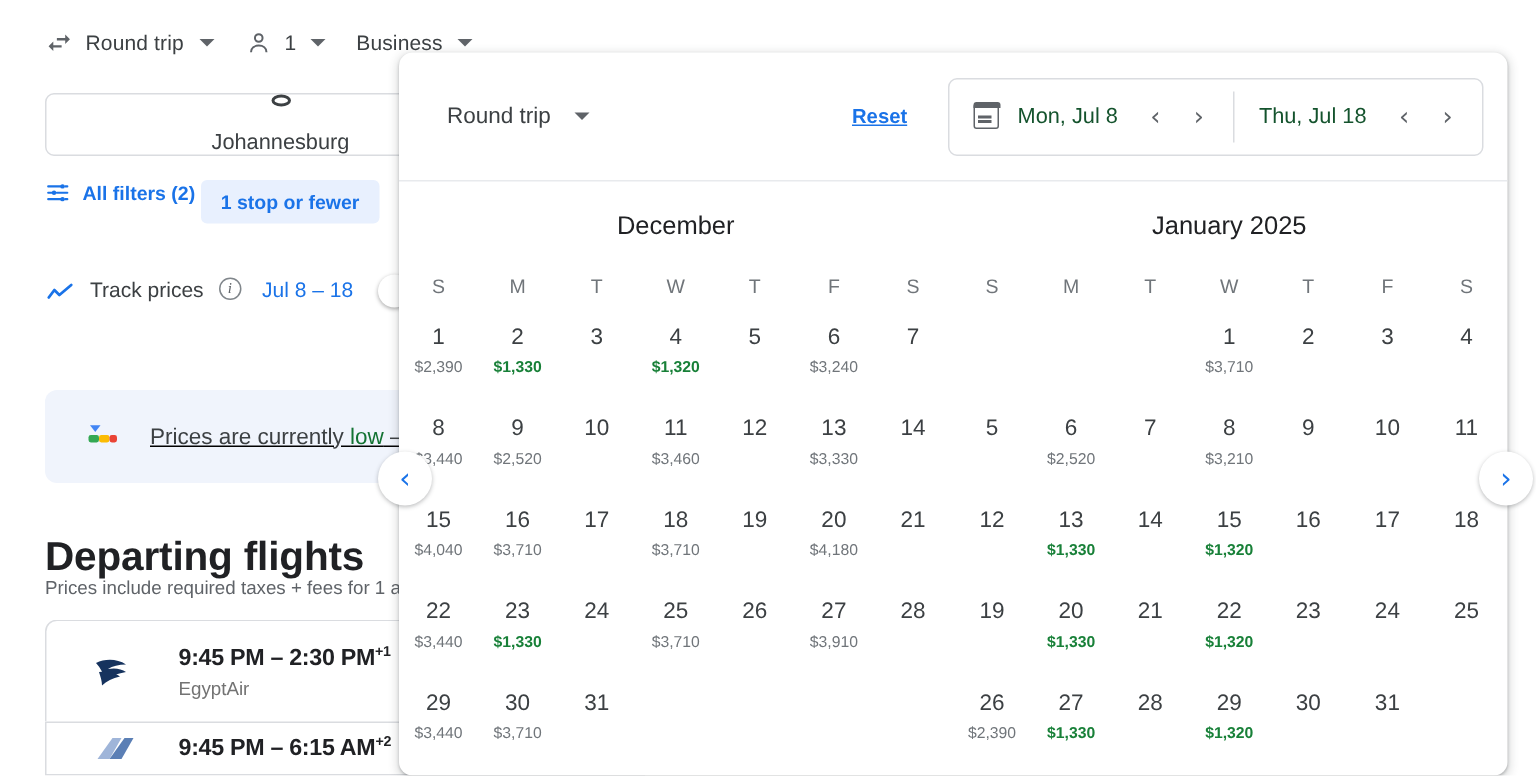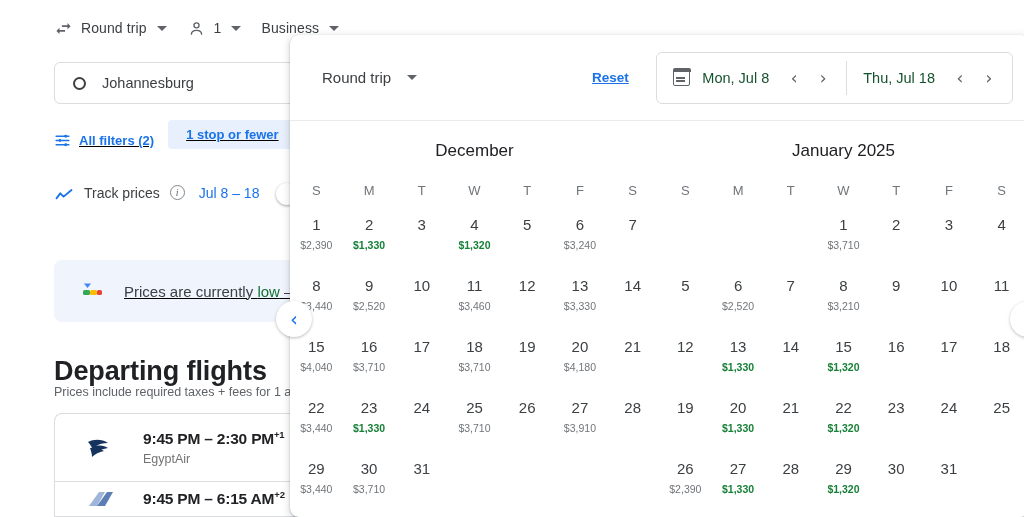--- a/index.html
+++ b/index.html
@@ -3,53 +3,53 @@
 <meta charset="utf-8">
 <style>
   * { box-sizing: border-box; margin: 0; padding: 0; }
   html, body {
     width: 1024px; height: 517px;
     overflow: hidden;
     background: #ffffff;
     font-family: "Liberation Sans", sans-serif;
     -webkit-font-smoothing: antialiased;
   }
-  #root { position: relative; width: 864px; height: 517px; background:#fff;margin-left:24px; }
+  #root { position: relative; width: 864px; height: 517px; background:#fff; }
 
   
   #bg { position:absolute; inset:0; background:#fff; }
 
   .topbar {
     position:absolute; left:0; top:0; width:1024px; height:56px;
     display:flex; align-items:center; padding-left:30px; gap:6px;
   }
   .tb-group { display:flex; align-items:center; gap:8px; margin-right:14px; cursor:pointer; }
   .tb-label { font-size:14px; color:#3c4043; letter-spacing:.1px; }
   .caret {
     width:0;height:0;border-left:5px solid transparent;border-right:5px solid transparent;
     border-top:5px solid #5f6368; margin-left:2px;
   }
   .ic { display:inline-flex; align-items:center; justify-content:center; }
 
   .origin-box {
     position:absolute; left:30px; top:62px; width:296px; height:42px;
     border:1px solid #dadce0; border-radius:6px; background:#fff;
-    display:flex; align-items:center; padding-left:18px; gap:16px;
+    display:flex; align-items:center; padding-left:18px; gap:16px;flex-direction:column;
   }
   .circle-ic {
     width:13px; height:13px; border:2.4px solid #3c4043; border-radius:50%;
   }
   .origin-text { font-size:14.5px; color:#3c4043; }
 
-  .filter-row { position:absolute; left:30px; top:120px; display:flex; align-items:flex-end; gap:14px;text-decoration:underline; }
+  .filter-row { position:absolute; left:30px; top:120px; display:flex; align-items:flex-start; gap:4px; }
   .all-filters { display:flex; align-items:center; gap:8px; cursor:pointer; }
   .all-filters .txt { font-size:13px; color:#1a73e8; font-weight:600; }
   .chip {
     background:#e8f0fe; color:#1a73e8; font-size:13px; font-weight:600;
-    border-radius:4px; padding:7px 18px; white-space:nowrap;
+    border-radius:4px; padding:7px 13px; white-space:nowrap;
   }
 
   .track-row { position:absolute; left:30px; top:185px; display:flex; align-items:flex-start; gap:10px; }
   .track-txt { font-size:14px; color:#3c4043; font-weight:500; }
   .info-ic {
     width:15px;height:15px;border:1.3px solid #80868b;border-radius:50%;
     font-size:10px;color:#5f6368;display:flex;align-items:center;justify-content:center;
     font-family:"Liberation Serif", serif; font-style:italic;
   }
   .track-dates { font-size:14px; color:#1a73e8; font-weight:500; margin-left:4px;}

